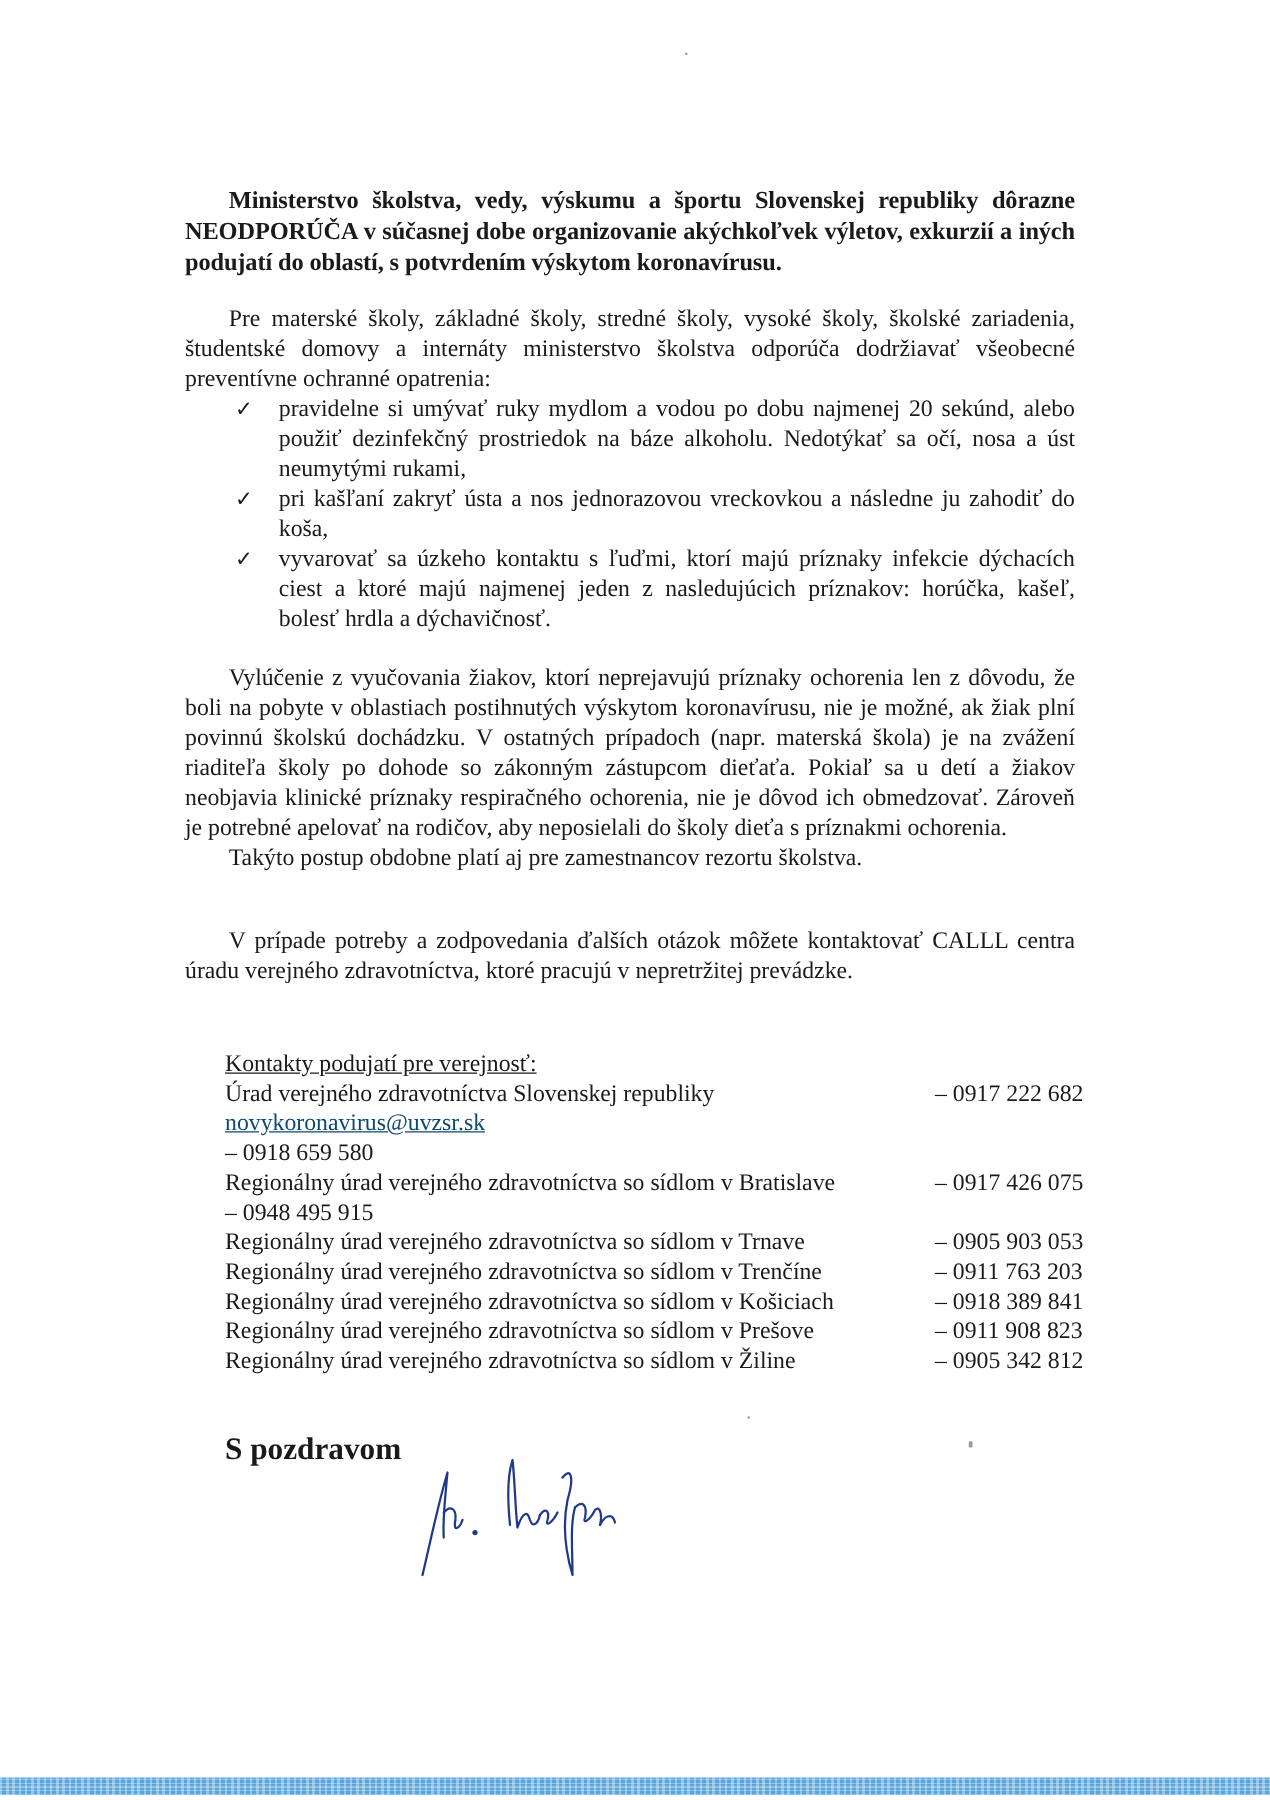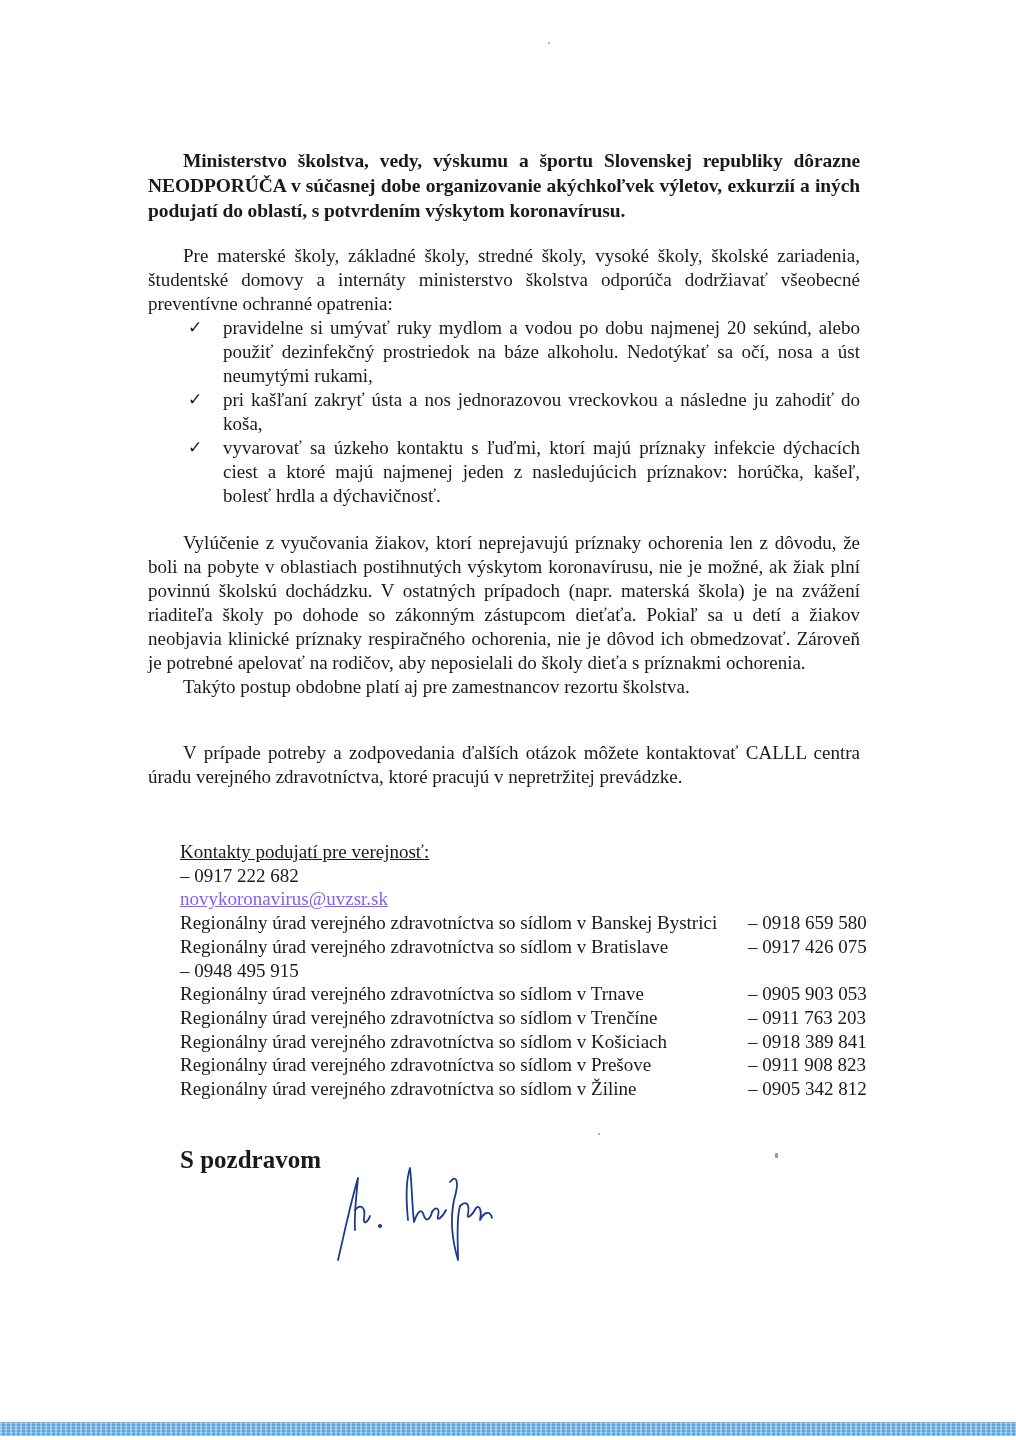--- a/index.html
+++ b/index.html
@@ -16,21 +16,21 @@
   .bold { font-weight: bold; font-size: 19.5px; line-height: 25px; letter-spacing: -0.1px; }
   .bullets { list-style: none; margin: 0; padding: 0; }
   .bullets li { position: relative; padding-left: 37px; text-align: justify; }
   .bullets li .check { position: absolute; left: 40px; top: 0; width: 0; }
   .bullets li .check span { position: absolute; left: -38px; font-size: 17px; }
   .bullet-wrap { margin-left: 38px; }
   .contacts { position: absolute; left: 180px; top: 840px; width: 690px; font-size: 19px; line-height: 23.7px; }
   .contacts .row { display: flex; justify-content: space-between; white-space: nowrap; }
   .contacts .phone { width: 122px; text-align: left; }
   .contacts .heading { text-decoration: underline; }
-  .contacts a { color: #8b5cf6; text-decoration: underline; }
+  .contacts a { color: #0c4a6e; text-decoration: underline; }
   .closing { position: absolute; left: 180px; top: 1146px; font-size: 25px; font-weight: bold; }
   .signature { position: absolute; left: 330px; top: 1160px; width: 200px; height: 110px; }
   .bottom-band {
     position: absolute; left: 0; top: 1422px; width: 1016px; height: 14px;
     background:
       repeating-linear-gradient(90deg, rgba(255,255,255,0.35) 0 2px, transparent 2px 5px),
       repeating-linear-gradient(0deg, rgba(255,255,255,0.3) 0 1px, transparent 1px 3px),
       #5aa6dc;
   }
   .speck { position: absolute; width: 2px; height: 2px; background: #9a9a9a; border-radius: 1px; }
@@ -73,27 +73,27 @@
     <div style="text-indent:35px;">Takýto postup obdobne platí aj pre zamestnancov rezortu školstva.</div>
   </div>
 
   <div class="block just" style="top:741px;">
     <div style="text-indent:35px;">V prípade potreby a zodpovedania ďalších otázok môžete kontaktovať CALLL centra úradu verejného zdravotníctva, ktoré pracujú v nepretržitej prevádzke.</div>
   </div>
 
   <div class="contacts">
     <div class="heading">Kontakty podujatí pre verejnosť:</div>
     <div class="row">
+      <span>Úrad verejného zdravotníctva Slovenskej republiky</span>
       <span class="phone">– 0917 222 682</span>
     </div>
     <div class="row">
       <a>novykoronavirus@uvzsr.sk</a>
     </div>
     <div class="row">
-      <span>Regionálny úrad verejného zdravotníctva so sídlom v Banskej Bystrici</span>
       <span class="phone">– 0918 659 580</span>
     </div>
     <div class="row">
       <span>Regionálny úrad verejného zdravotníctva so sídlom v Bratislave</span>
       <span class="phone">– 0917 426 075</span>
     </div>
     <div class="row">
       <span class="phone">– 0948 495 915</span>
     </div>
     <div class="row">

